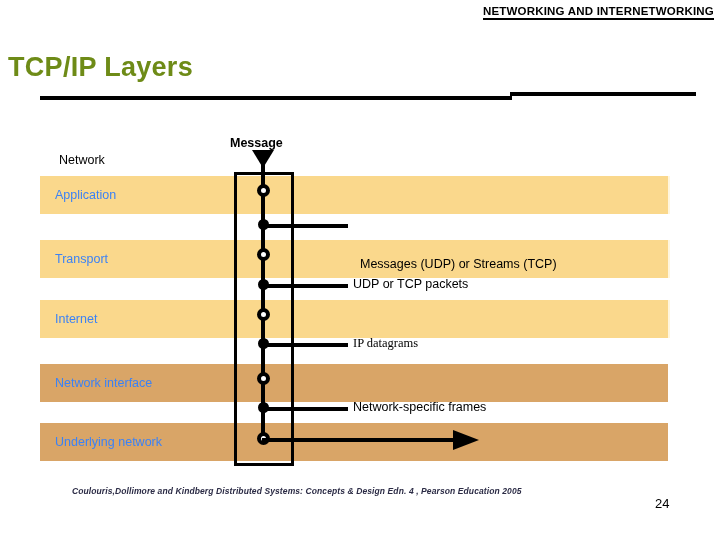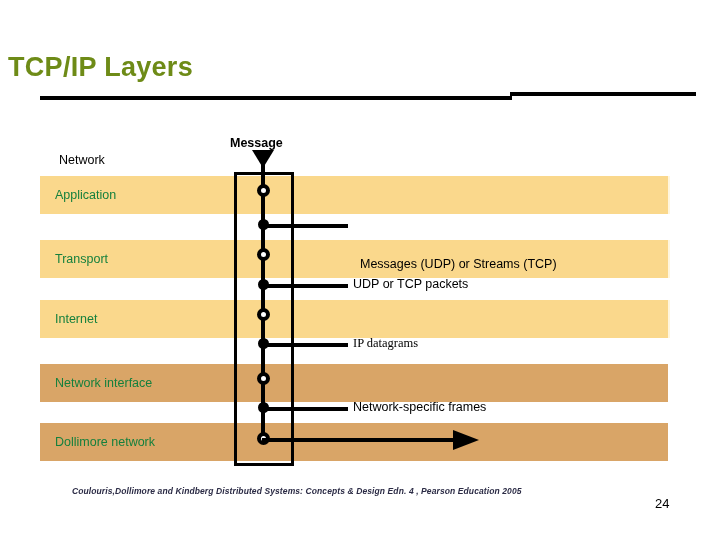--- a/index.html
+++ b/index.html
@@ -60,21 +60,21 @@
     height: 38px;
     border-right: 2px solid #FFF6DE;
   }
   .bar-light { background: #FAD88C; }
   .bar-dark  { background: #D9A567; border-right-color: #FFFFFF; }
 
   .layer-label {
     position: absolute;
     left: 55px;
     font-size: 12.5px;
-    color: #15803d;
+    color: #3b82f6;
     white-space: nowrap;
   }
 
   #layers-caption {
     position: absolute;
     left: 59px;
     top: 153px;
     font-size: 12.5px;
     color: #000000;
   }
@@ -191,41 +191,42 @@
     top: 496px;
     font-size: 13px;
     color: #000000;
   }
 </style>
 </head>
 <body>
 
 <div id="slide">
 
+  <div id="header-title">NETWORKING AND INTERNETWORKING</div>
 
   <div id="slide-title">TCP/IP Layers</div>
   <div class="rule" id="rule-left"></div>
   <div class="rule" id="rule-right"></div>
 
   <div id="diagram">
 
     <div id="layers-caption">Network</div>
     <div id="message-caption">Message</div>
 
     <div id="bars-host">
         <div class="layer-bar bar-light" style="top: 176px;"></div>
         <div class="layer-label" style="top: 188px;">Application</div>
         <div class="layer-bar bar-light" style="top: 240px;"></div>
         <div class="layer-label" style="top: 252px;">Transport</div>
         <div class="layer-bar bar-light" style="top: 300px;"></div>
         <div class="layer-label" style="top: 312px;">Internet</div>
         <div class="layer-bar bar-dark" style="top: 364px;"></div>
         <div class="layer-label" style="top: 376px;">Network  interface</div>
         <div class="layer-bar bar-dark" style="top: 423px;"></div>
-        <div class="layer-label" style="top: 435px;">Dollimore network</div>
+        <div class="layer-label" style="top: 435px;">Underlying network</div>
       </div>
 
     <div id="stack-box"></div>
     <div id="spine"></div>
     <div id="top-arrow"></div>
 
     <div id="nodes-host">
         <div class="node-open" style="top: 184px;"></div>
         <div class="node-open" style="top: 248px;"></div>
         <div class="node-open" style="top: 308px;"></div>

